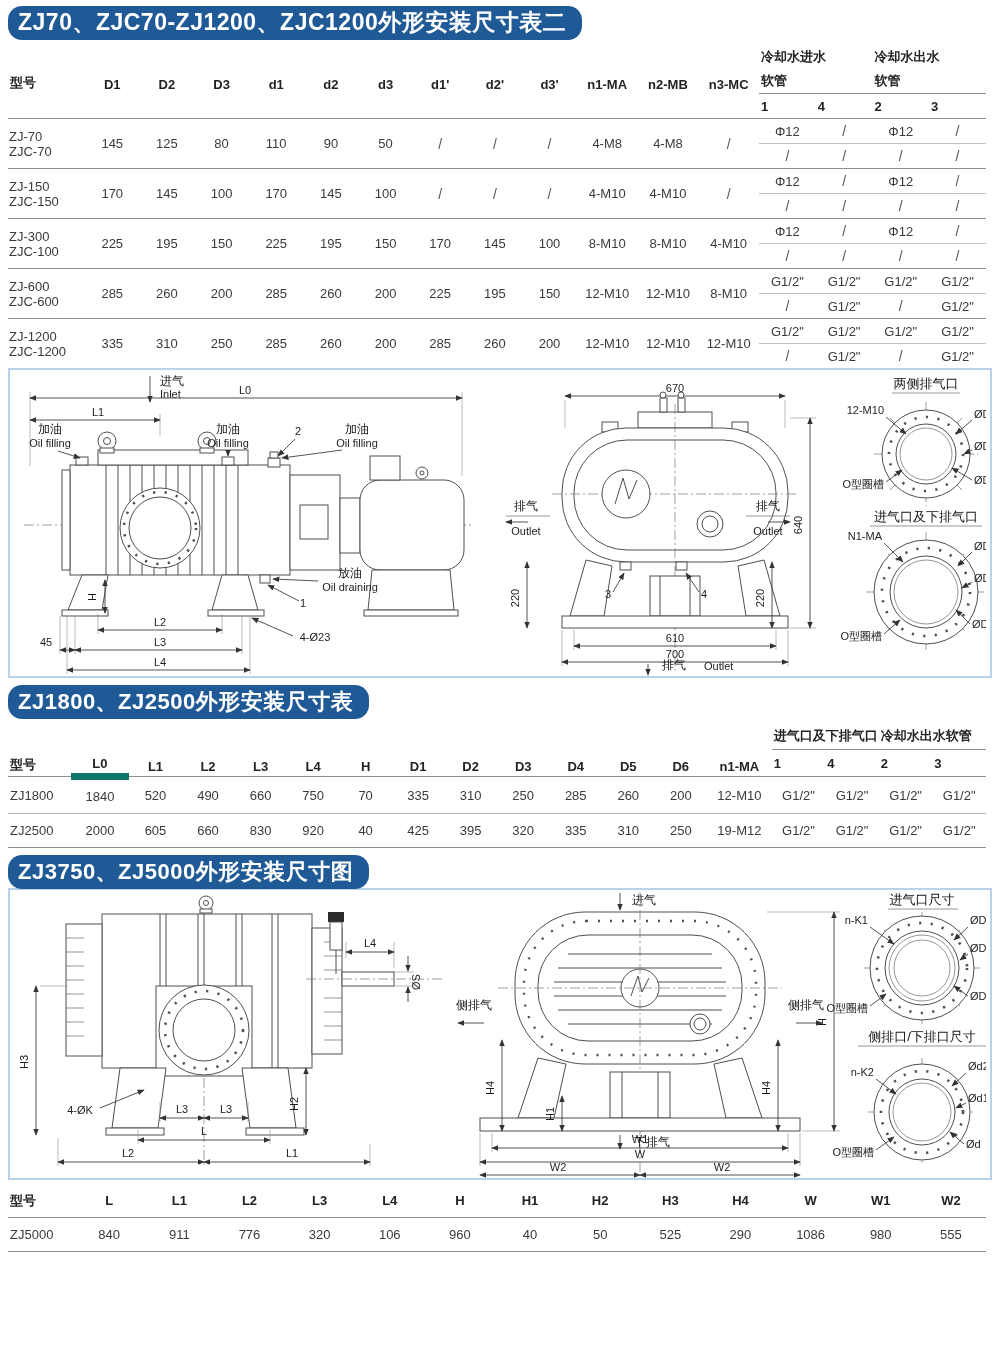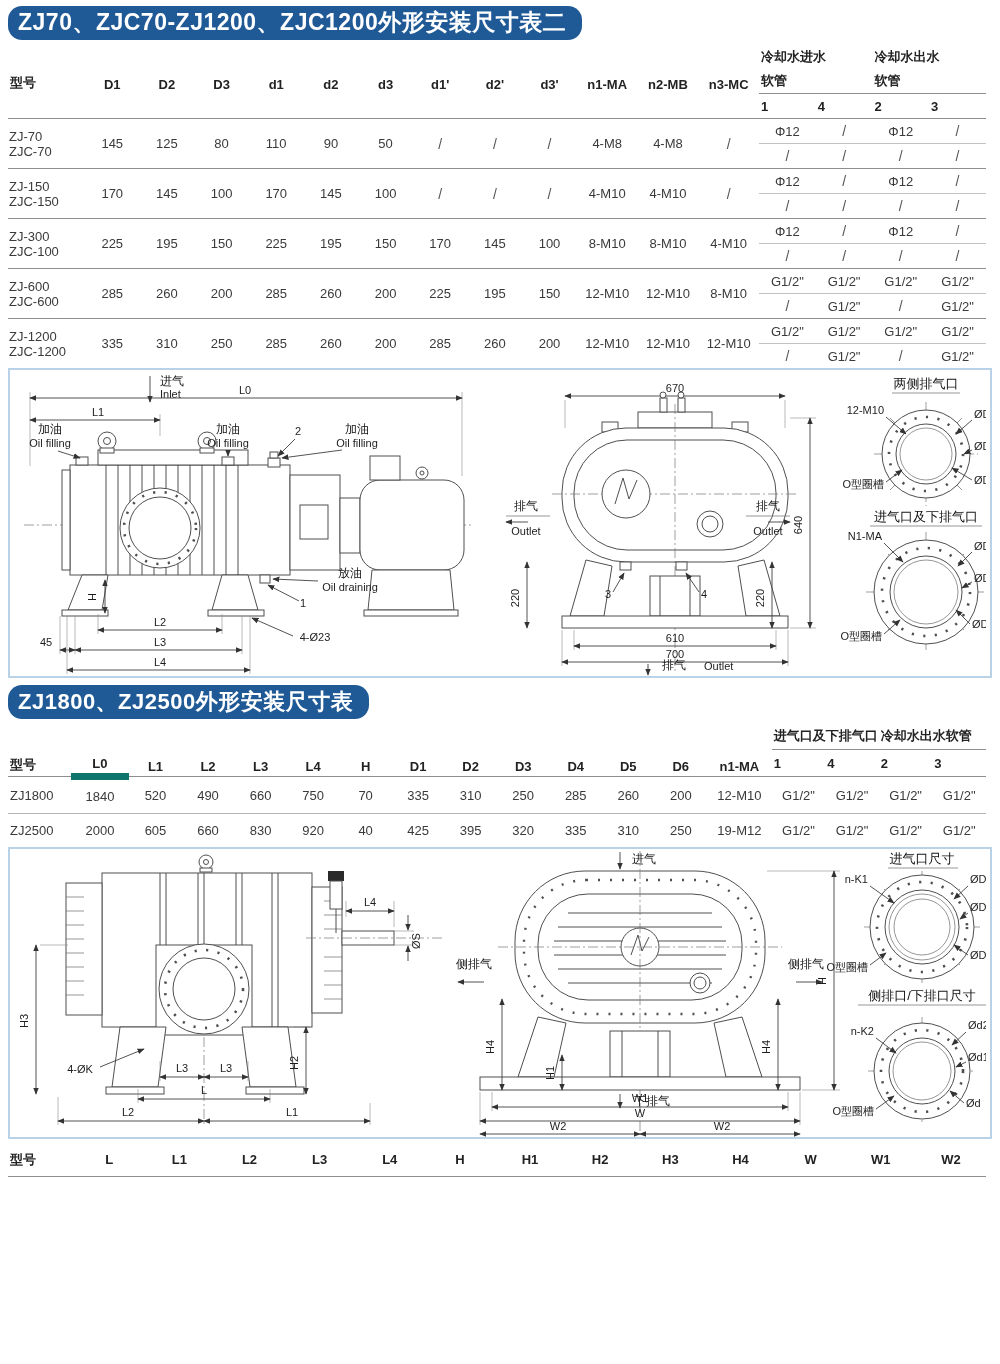--- a/index.html
+++ b/index.html
@@ -535,20 +535,21 @@
           <td style="border-top:1px solid #b5b5b5;border-bottom:1px solid #8e8e8e">19-M12</td>
       <td style="border-top:1px solid #b5b5b5;border-bottom:1px solid #8e8e8e">G1/2"</td>
           <td style="border-top:1px solid #b5b5b5;border-bottom:1px solid #8e8e8e">G1/2"</td>
           <td style="border-top:1px solid #b5b5b5;border-bottom:1px solid #8e8e8e">G1/2"</td>
           <td style="border-top:1px solid #b5b5b5;border-bottom:1px solid #8e8e8e">G1/2"</td>
     </tr>
   </tbody>
     </table>
 
   
+  <div class="secgap"><div class="bar"><span>ZJ3750、ZJ5000外形安装尺寸图</span></div></div>
   <div class="dbox">
   <svg width="976" height="288" viewBox="0 0 976 288">
     <defs>
       <marker id="arD" viewBox="0 0 10 10" refX="9" refY="5" markerWidth="8" markerHeight="8" orient="auto-start-reverse">
             <path d="M0,1L10,5L0,9z" fill="#333"></path>
           </marker>
     </defs>
 
     <g>
       <g>
@@ -769,17 +770,33 @@
           <td>L4</td>
           <td>H</td>
           <td>H1</td>
           <td>H2</td>
           <td>H3</td>
           <td>H4</td>
           <td>W</td>
           <td>W1</td>
           <td>W2</td>
     </tr>
+    <tr class="bbG">
+      <td class="left">ZJ5000</td>
+      <td>840</td>
+          <td>911</td>
+          <td>776</td>
+          <td>320</td>
+          <td>106</td>
+          <td>960</td>
+          <td>40</td>
+          <td>50</td>
+          <td>525</td>
+          <td>290</td>
+          <td>1086</td>
+          <td>980</td>
+          <td>555</td>
+    </tr>
   </tbody>
     </table>
   
 
 </div>
 
 </body></html>

